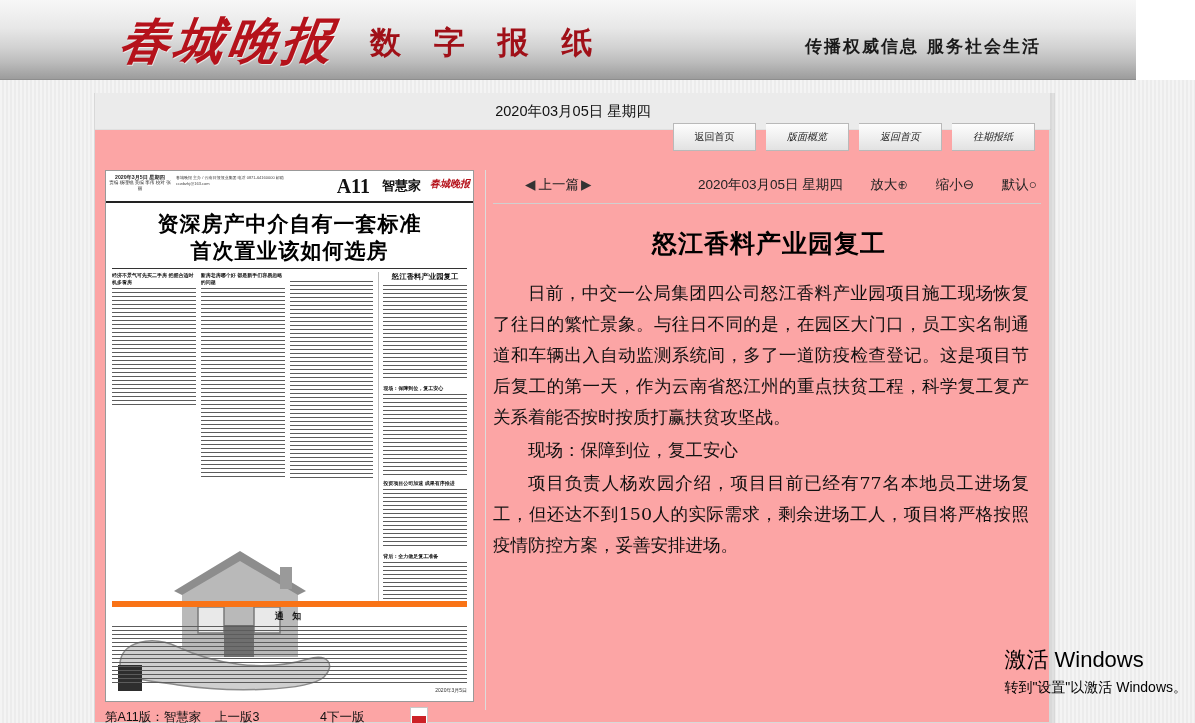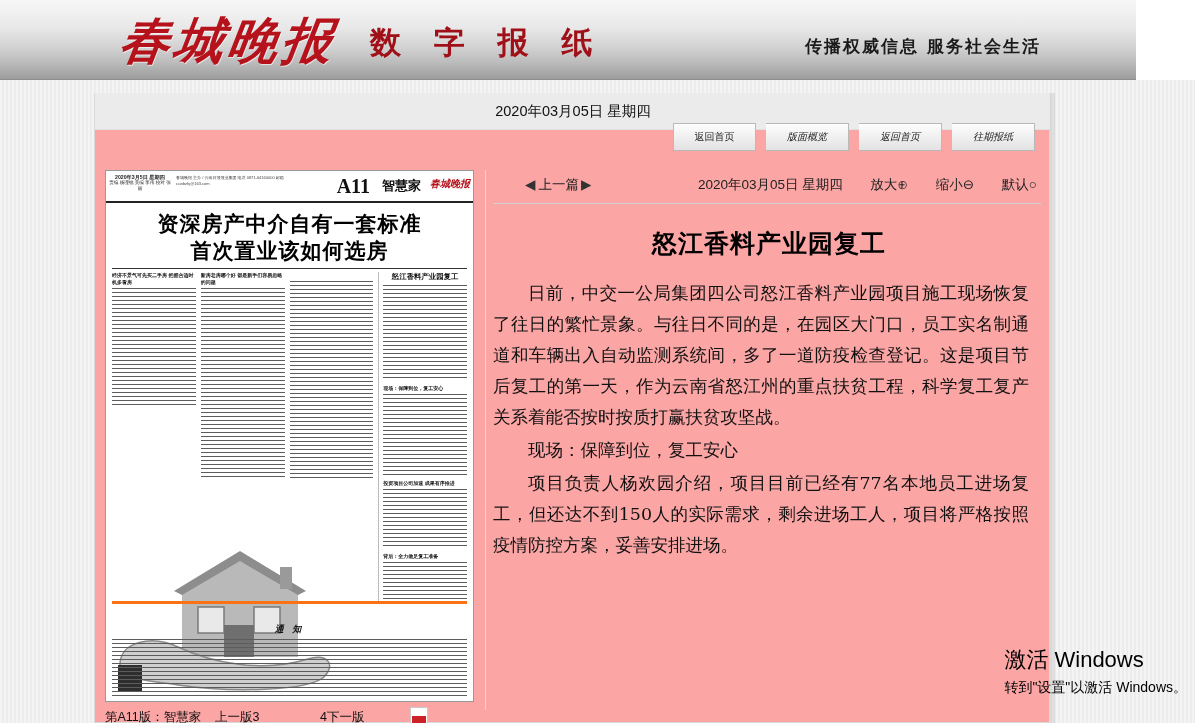--- a/index.html
+++ b/index.html
@@ -186,23 +186,22 @@
   }
   .house-art {
     position: absolute;
     left: 6px; bottom: 4px;
     width: 230px; height: 160px;
   }
   .thumb-notice {
     position: absolute;
     left: 6px; bottom: 8px; right: 6px;
     height: 92px;
-    border-top: 3px solid #f97316;
-    padding-top: 19px;
-    font-style: italic;
+    border-top: 6px solid #f97316;
+    padding-top: 3px;
   }
   .notice-title {
     text-align: center; font-size: 9px; font-weight: bold; letter-spacing: 3px; color: #111;
     margin-bottom: 3px;
   }
   .notice-body {
     height: 58px;
     background-image: repeating-linear-gradient(to bottom,
        #5c5c5c 0px, #5c5c5c 1px, transparent 1px, transparent 4px);
   }

